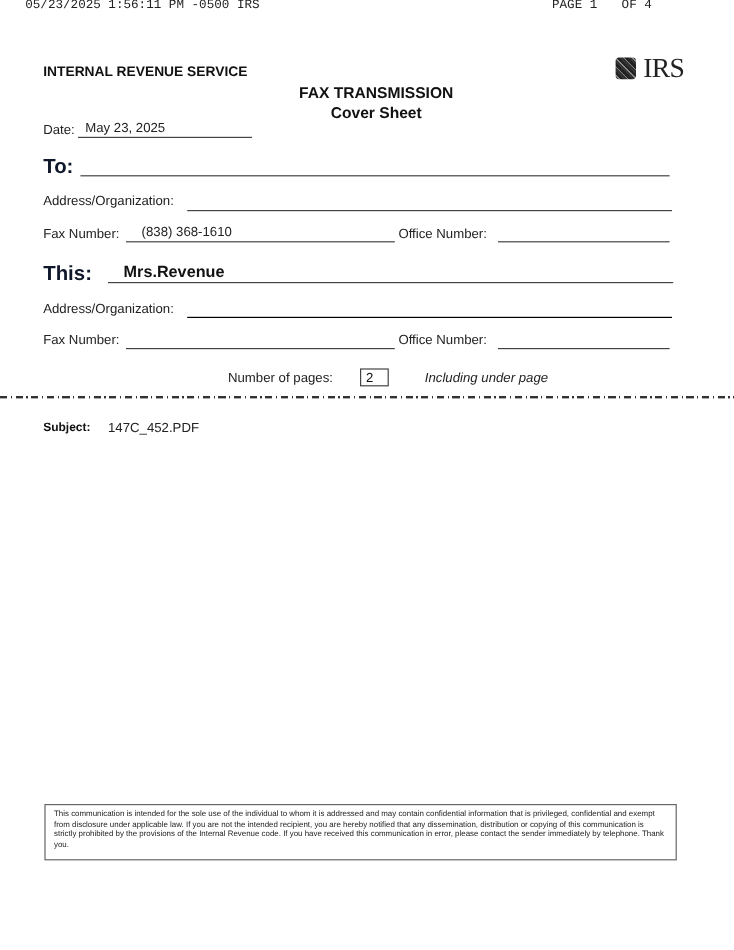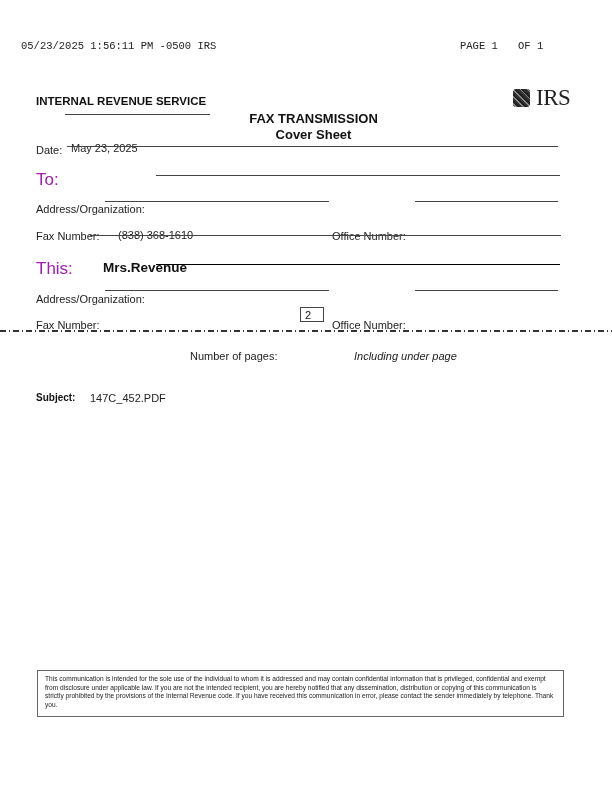--- a/index.html
+++ b/index.html
@@ -1,43 +1,43 @@
 <!DOCTYPE html>
 <html><head>
   <meta charset="utf-8">
   <style>
     html, body { margin: 0; padding: 0; }
     body {
       width: 612px; height: 792px; position: relative; overflow: hidden;
       background: #ffffff; color: #111;
       font-family: "Liberation Sans", sans-serif;
     }
-    .abs { position: absolute; white-space: nowrap; margin-top: 41px; }
+    .abs { position: absolute; white-space: nowrap; }
     .mono { font-family: "Liberation Mono", monospace; font-size: 10.5px; color: #222; }
     .line { position: absolute; height: 0; border-top: 1.4px solid #444; }
     .line.dark { border-top: 1.6px solid #000; }
     .lbl { font-size: 11px; color: #222; }
     .val { font-size: 11px; color: #222; }
-    .big { font-size: 17px; font-weight: normal; color: #a21caf; }
+    .big { font-size: 17px; font-weight: bold; color: #0f172a; }
     .irs-logo { display: flex; align-items: center; gap: 6px; }
     .eagle { width: 17px; height: 18px; border-radius: 3px; background:
       repeating-linear-gradient(45deg,#333 0 2px,#888 2px 3px,#222 3px 5px); }
     .irs-text { font-family: "Liberation Serif", serif; font-size: 23px; color: #222; letter-spacing: -0.5px; }
     .dashdot { position: absolute; left: 0; width: 612px; top: 330px; height: 2px;
       background: repeating-linear-gradient(90deg,#333 0 6px,transparent 6px 9px,#333 9px 10px,transparent 10px 13px); }
     .pagebox { position: absolute; border: 1px solid #444; width: 24px; height: 15px; font-size: 11px; padding-left: 4px; box-sizing: border-box; line-height: 14px; }
     .disclaimer { position: absolute; left: 37px; top: 670px; width: 527px; height: 47px; box-sizing: border-box;
       border: 1px solid #666; padding: 4px 7px; font-size: 6.6px; line-height: 8.6px; color: #222; white-space: normal; }
   </style>
 </head>
 <body>
 
 <div class="abs mono" style="left:21px;top:-1px;">05/23/2025 1:56:11 PM -0500 IRS</div>
 <div class="abs mono" style="left:460px;top:-1px;">PAGE 1</div>
-<div class="abs mono" style="left:518px;top:-1px;">OF 1</div>
+<div class="abs mono" style="left:518px;top:-1px;">OF 4</div>
 
 <div class="abs" style="left:36px;top:54px;font-size:11.5px;font-weight:bold;">INTERNAL REVENUE SERVICE</div>
 <div class="abs irs-logo" style="left:513px;top:44px;">
   <span class="eagle"></span>
   <span class="irs-text">IRS</span>
 </div>
 <div class="abs" style="left:0;width:627px;text-align:center;top:70px;font-size:13px;font-weight:bold;">FAX TRANSMISSION</div>
 <div class="abs" style="left:0;width:627px;text-align:center;top:86px;font-size:13px;font-weight:bold;">Cover Sheet</div>
 
 <div class="abs lbl" style="left:36px;top:103px;">Date:</div>

